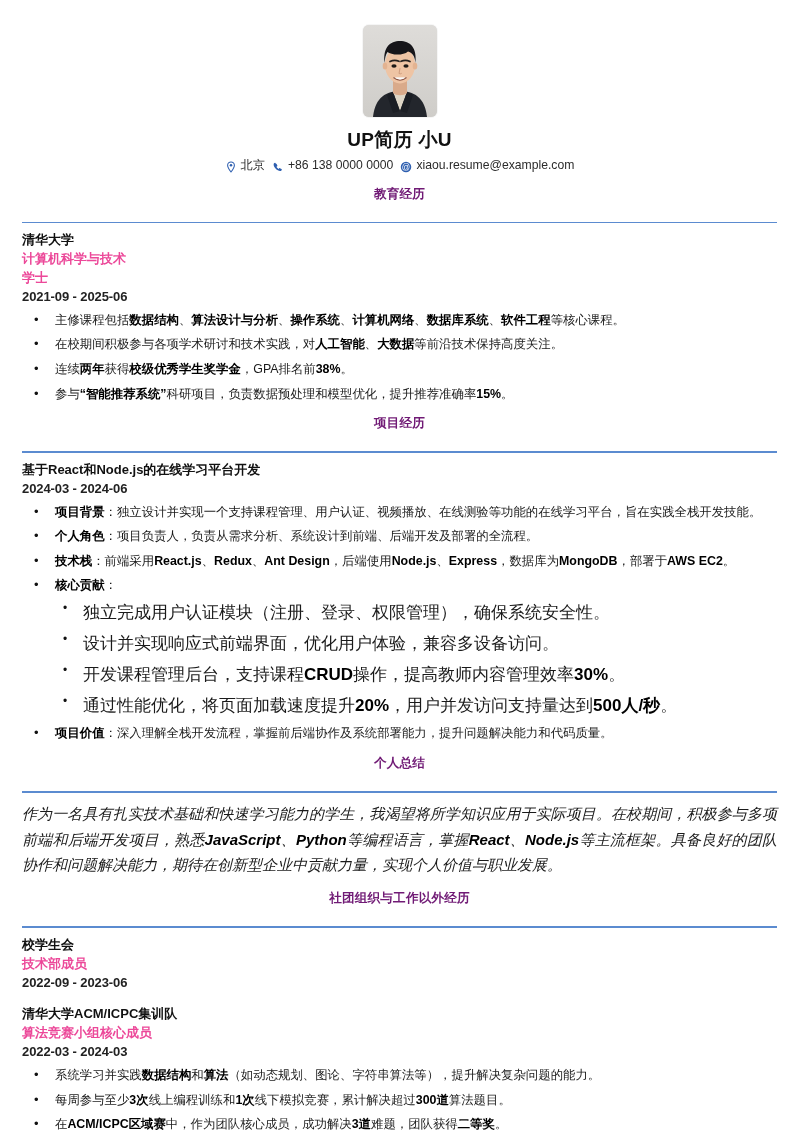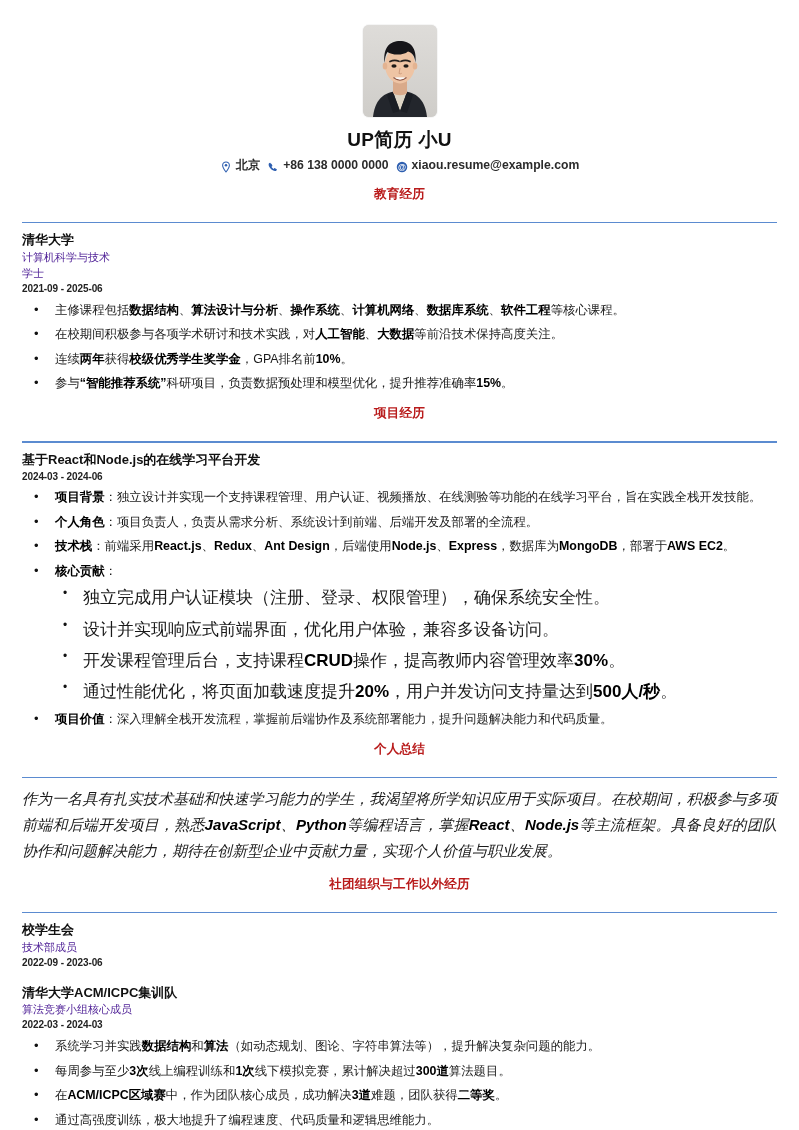--- a/index.html
+++ b/index.html
@@ -55,30 +55,29 @@
     align-items: center;
     gap: 7px;
     flex-wrap: wrap;
     line-height: 1.3;
   }
   .contact-item {
     display: inline-flex;
     align-items: center;
     gap: 4px;
     white-space: nowrap;
-    font-weight: bold;
   }
   .ic { display:inline-block; width:12px; height:12px; flex:0 0 12px; position:relative; top:1px; }
   .ic svg { display:block; width:12px; height:12px; }
 
   
   .section { margin-top: 13px; }
   .section-title {
     text-align: center;
-    color: #b91c1c;
+    color: #701a75;
     font-weight: 700;
     font-size: 12.6px;
     letter-spacing: 0.2px;
     line-height: 1.2;
     padding-bottom: 20px;
   }
   .section-rule {
     height: 1.6px;
     background: #5b8bd0;
     width: 100%;
@@ -87,26 +86,27 @@
 
   .entry { margin-bottom: 2px; }
   .entry + .entry { margin-top: 13px; }
   .entry-title {
     font-size: 13px;
     font-weight: 700;
     color: #111111;
     line-height: 1.45;
   }
   .entry-sub {
-    font-size: 11px;
-    color: #4c1d95;
+    font-size: 13px;
+    color: #ec4899;
     line-height: 1.45;
+    font-weight: bold;
   }
   .entry-date {
-    font-size: 10px;
+    font-size: 13px;
     color: #222222;
     font-weight: 600;
     line-height: 1.45;
     letter-spacing: -0.1px;
   }
 
   ul.blist {
     list-style: none;
     margin: 5px 0 0 0;
     padding: 0;
@@ -244,21 +244,21 @@
         <div class="section-title">教育经历</div>
         <div class="section-rule"></div>
         <div class="entry">
           <div class="entry-title">清华大学</div>
           <div class="entry-sub">计算机科学与技术</div>
           <div class="entry-sub">学士</div>
           <div class="entry-date">2021-09 - 2025-06</div>
           <ul class="blist">
             <li>主修课程包括<b>数据结构</b>、<b>算法设计与分析</b>、<b>操作系统</b>、<b>计算机网络</b>、<b>数据库系统</b>、<b>软件工程</b>等核心课程。</li>
             <li>在校期间积极参与各项学术研讨和技术实践，对<b>人工智能</b>、<b>大数据</b>等前沿技术保持高度关注。</li>
-            <li>连续<b>两年</b>获得<b>校级优秀学生奖学金</b>，GPA排名前<b>10%</b>。</li>
+            <li>连续<b>两年</b>获得<b>校级优秀学生奖学金</b>，GPA排名前<b>38%</b>。</li>
             <li>参与<b>“智能推荐系统”</b>科研项目，负责数据预处理和模型优化，提升推荐准确率<b>15%</b>。</li>
           </ul>
         </div>
       </div>
       <div class="section">
         <div class="section-title">项目经历</div>
         <div class="section-rule"></div>
         <div class="entry">
           <div class="entry-title">基于React和Node.js的在线学习平台开发</div>
           <div class="entry-date">2024-03 - 2024-06</div>

